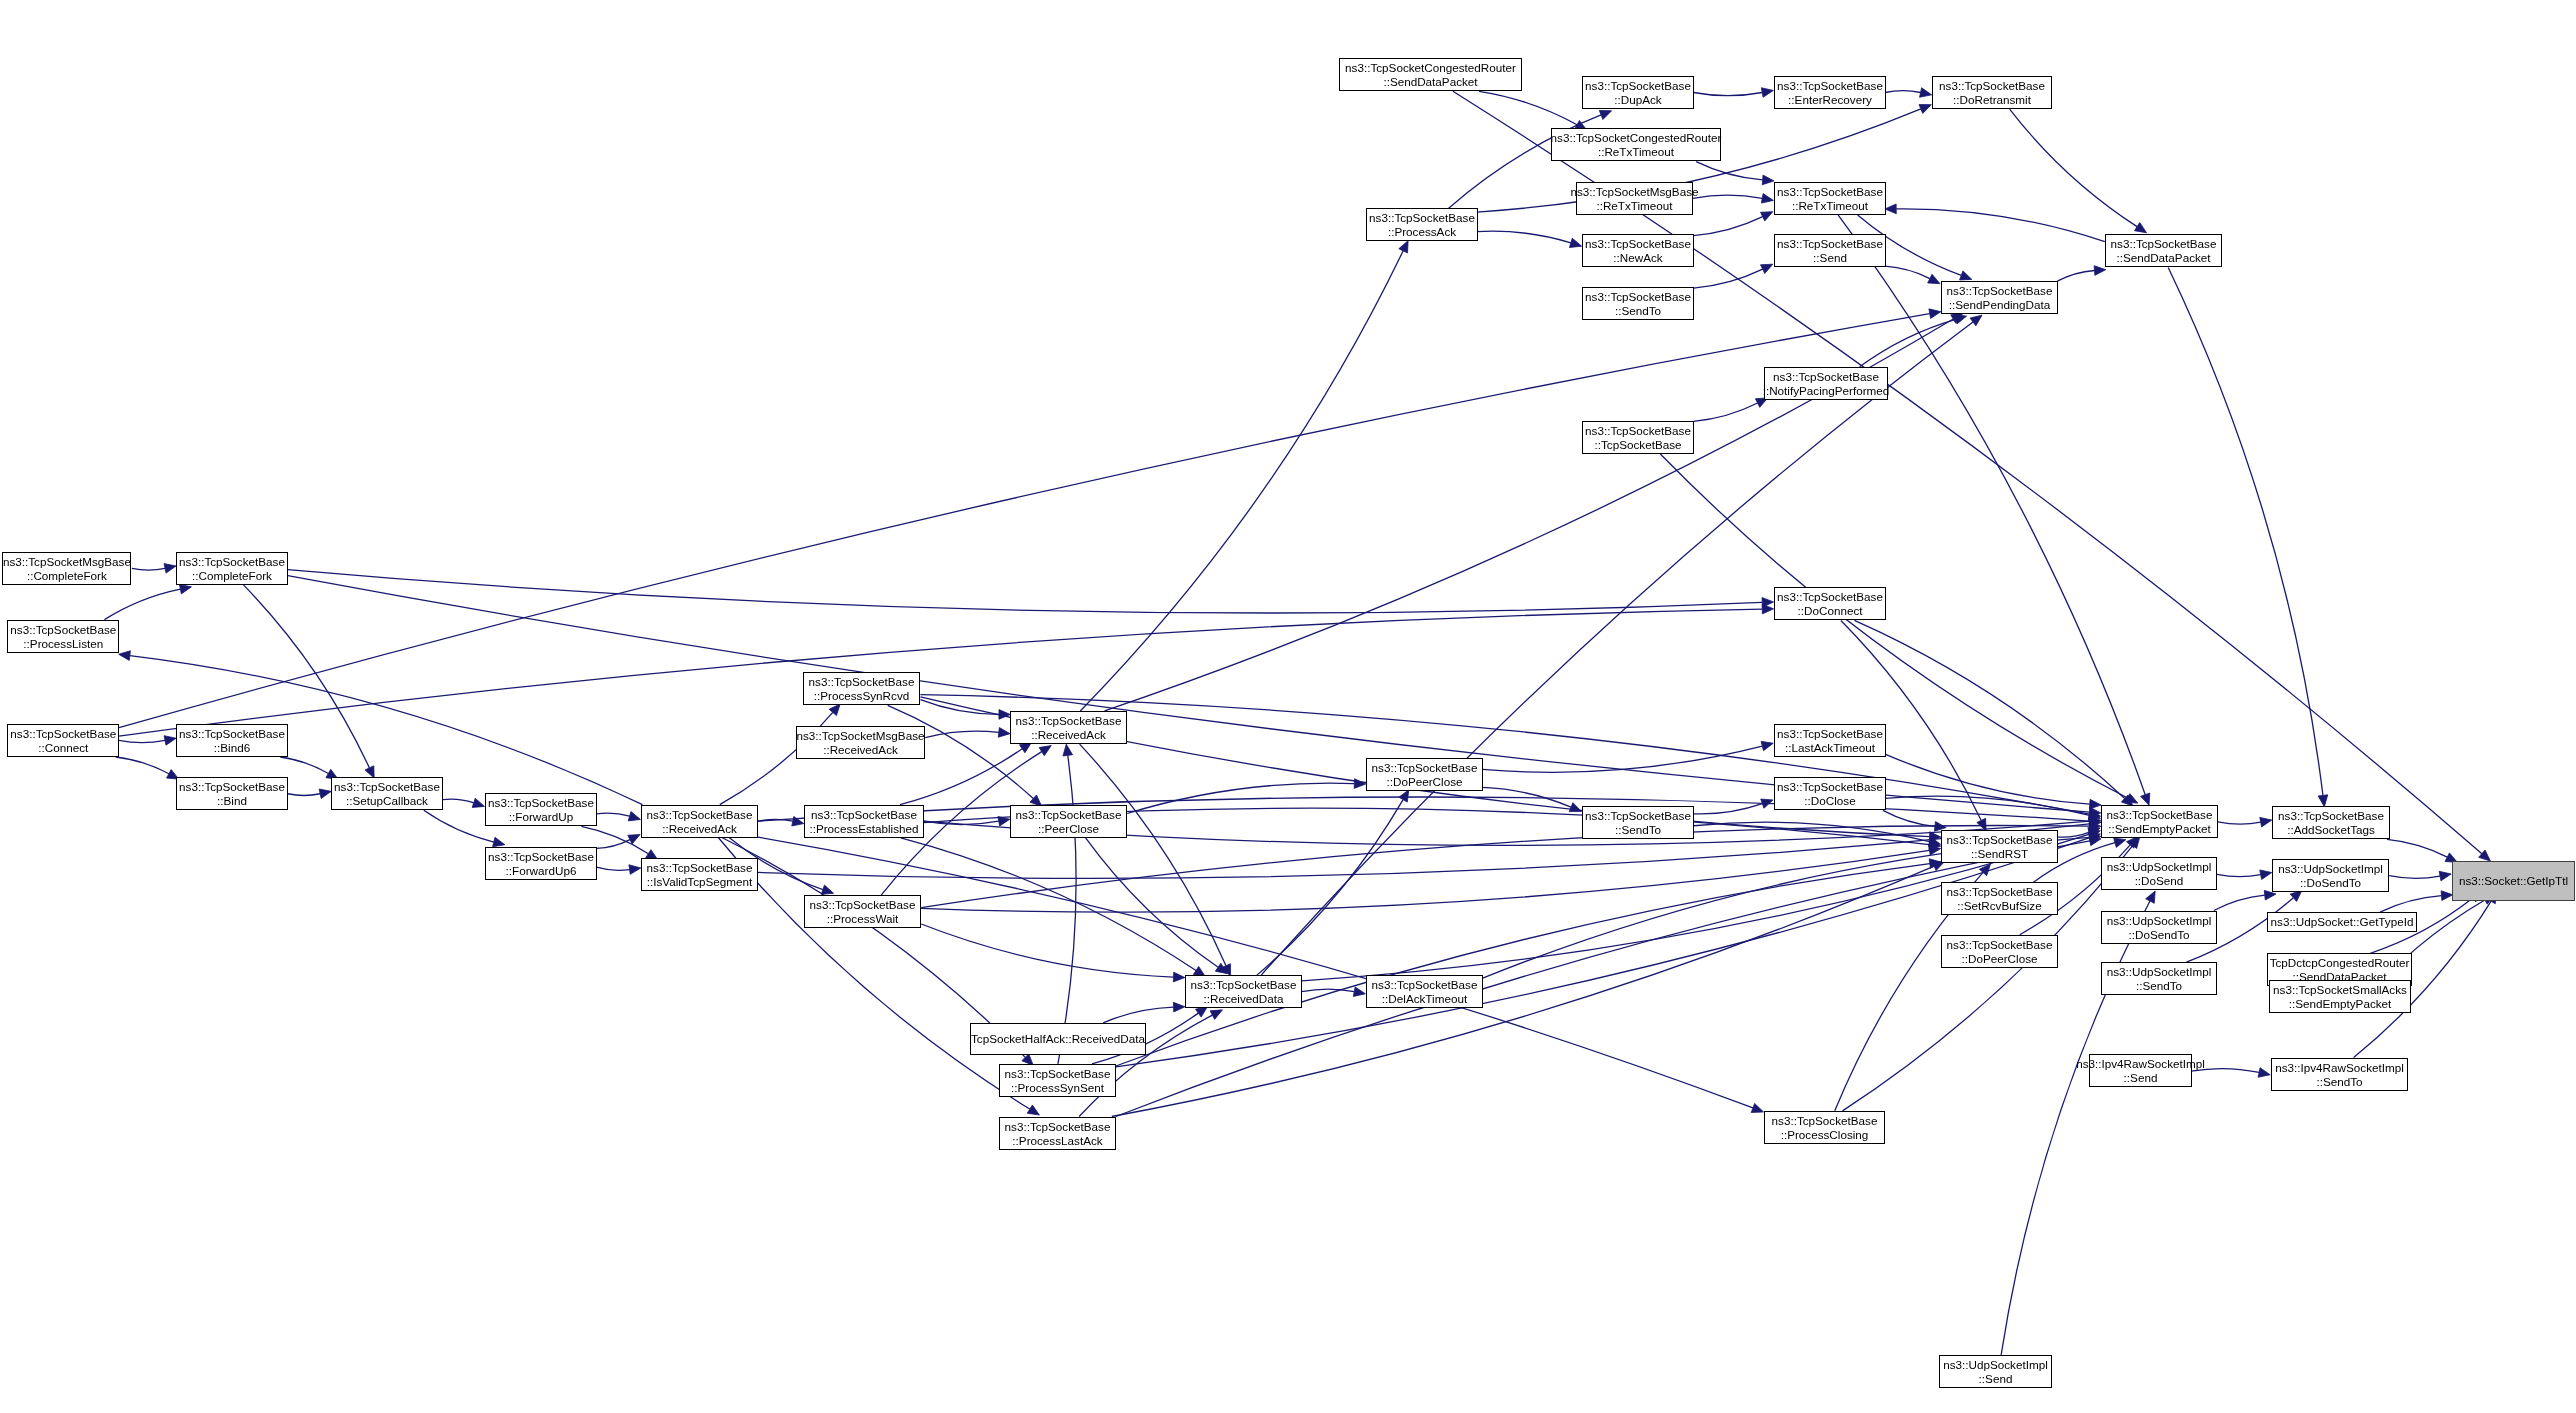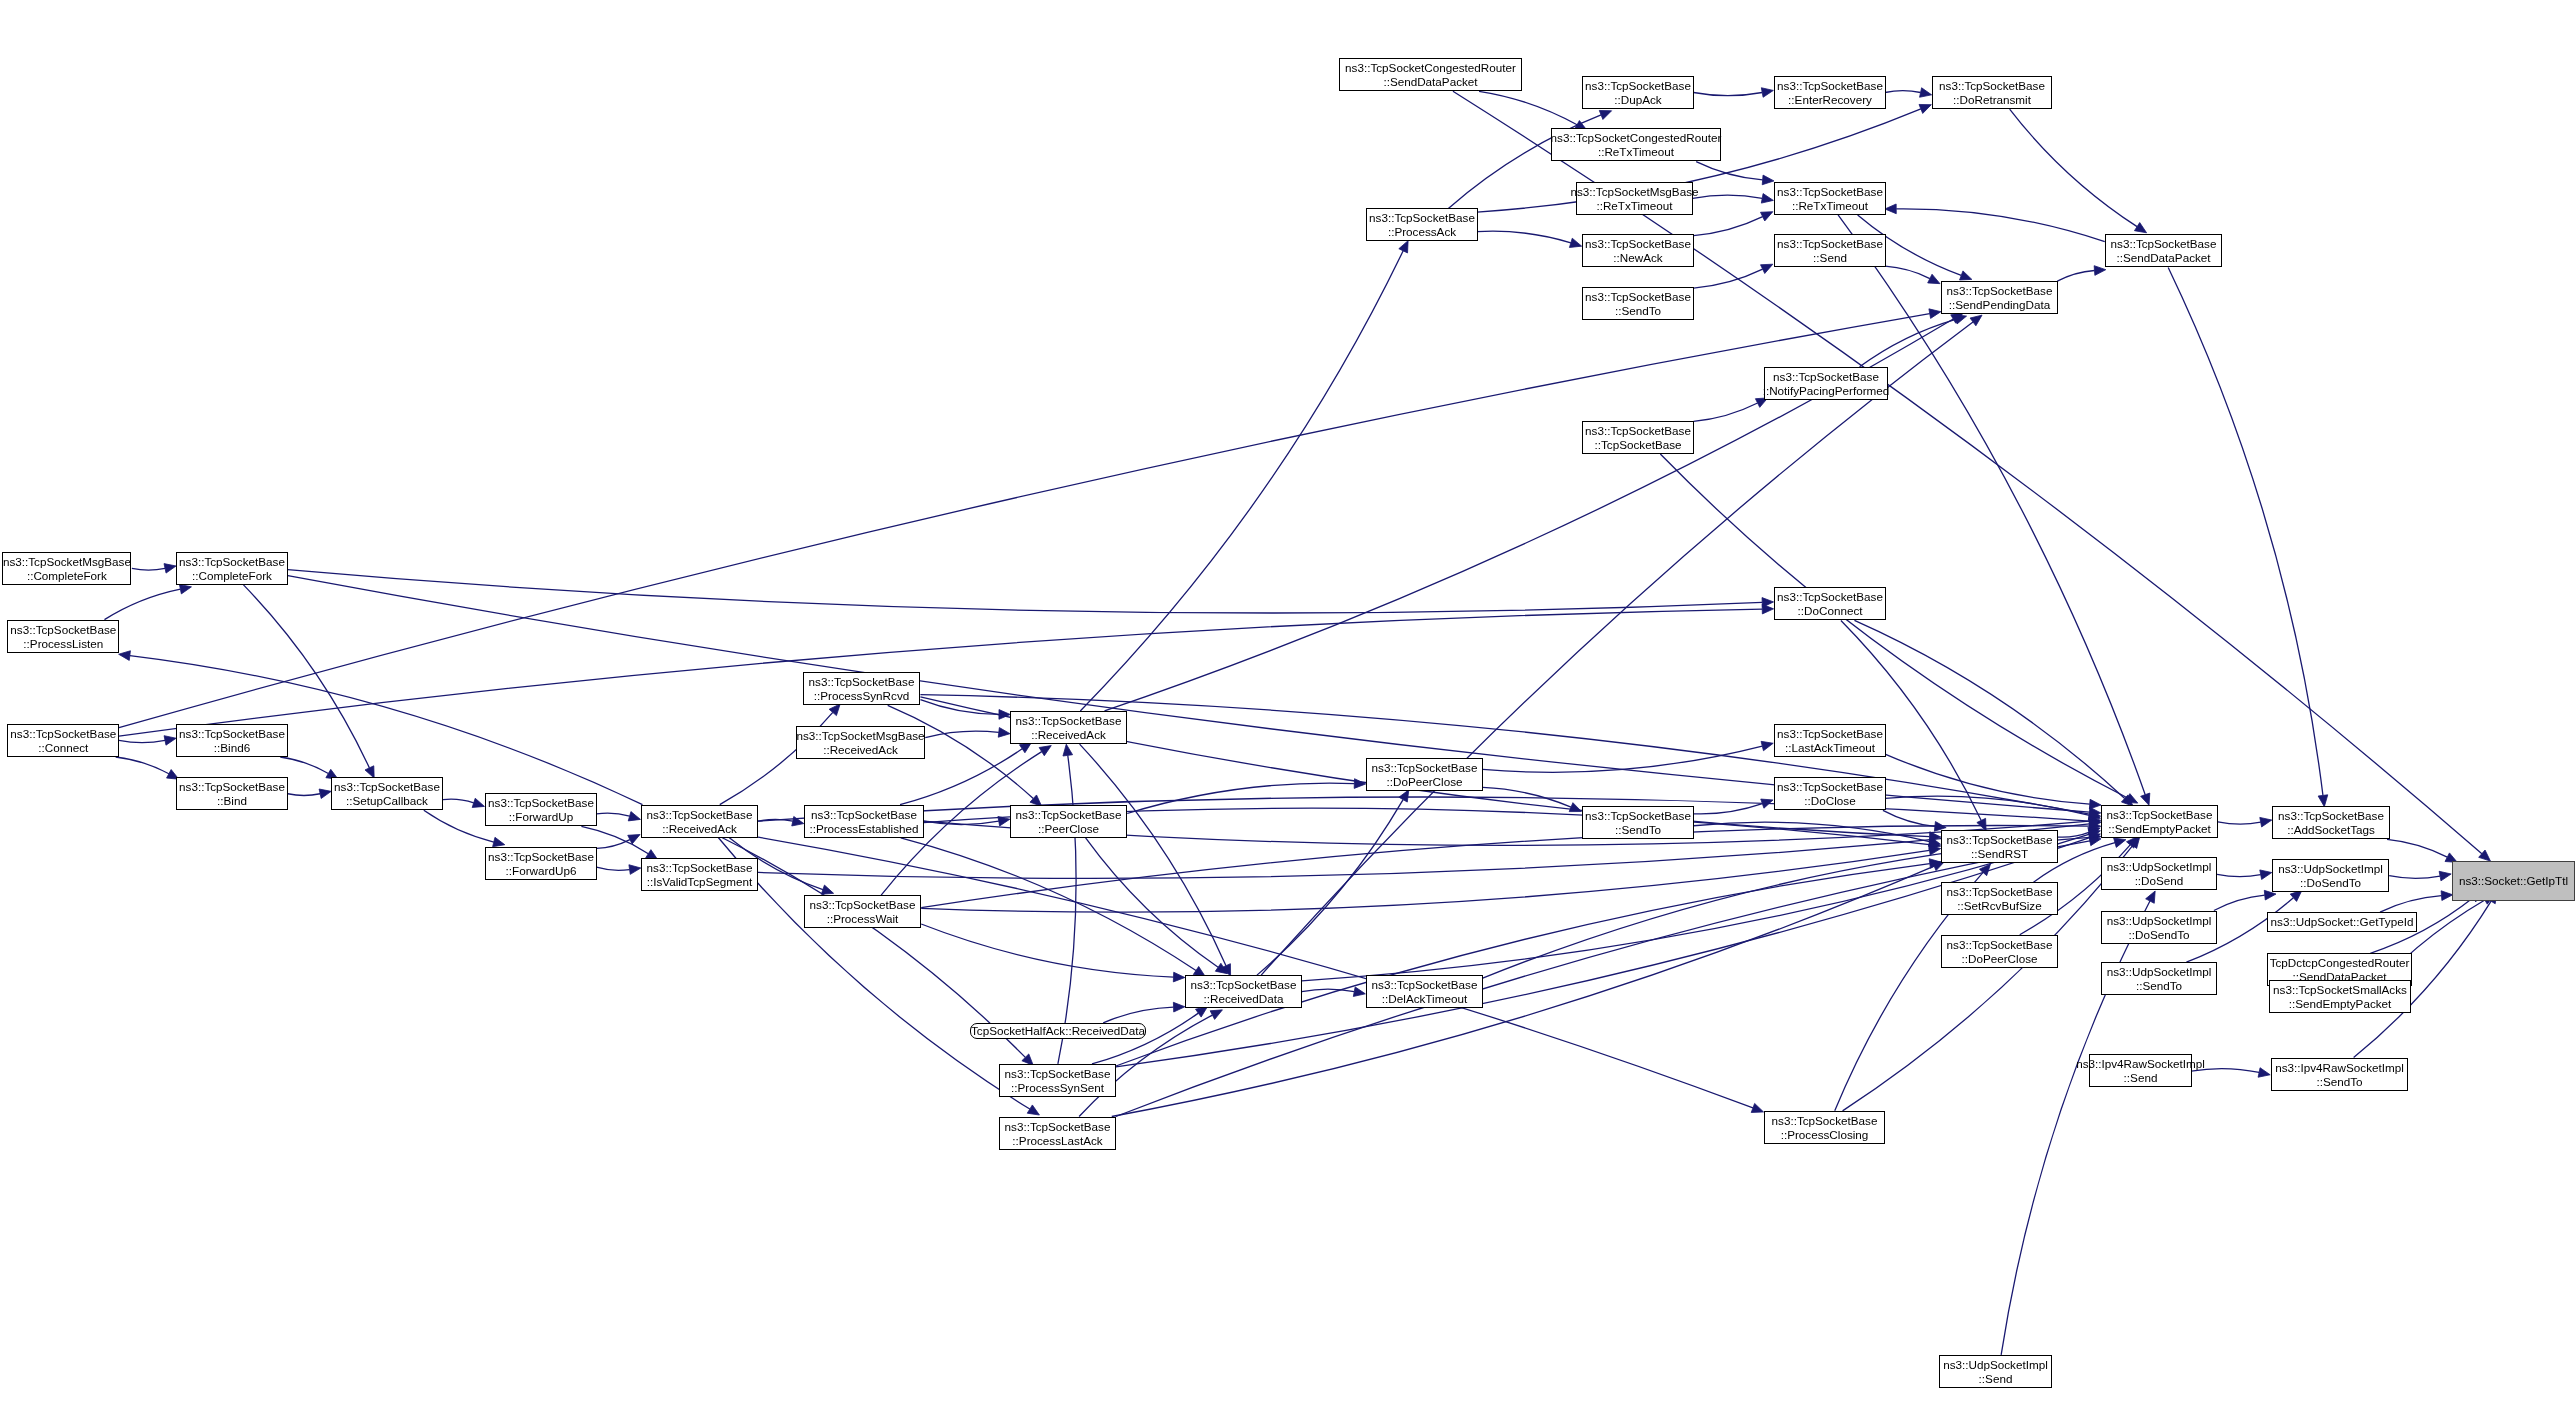--- a/index.html
+++ b/index.html
@@ -393,21 +393,21 @@
         <span>::ReceivedAck</span>
       </div>
       <div class="node" style="left: 1010px; top: 805px; width: 117px; height: 33px;">
         <span>ns3::TcpSocketBase</span>
         <span>::PeerClose</span>
       </div>
       <div class="node" style="left: 1185px; top: 975px; width: 117px; height: 33px;">
         <span>ns3::TcpSocketBase</span>
         <span>::ReceivedData</span>
       </div>
-      <div class="node" style="left: 970px; top: 1023px; width: 176px; height: 16px; border-radius: 7px;">
+      <div class="node" style="left: 970px; top: 1023px; width: 176px; height: 32px;">
         <span>TcpSocketHalfAck::ReceivedData</span>
       </div>
       <div class="node" style="left: 999px; top: 1064px; width: 117px; height: 33px;">
         <span>ns3::TcpSocketBase</span>
         <span>::ProcessSynSent</span>
       </div>
       <div class="node" style="left: 999px; top: 1117px; width: 117px; height: 33px;">
         <span>ns3::TcpSocketBase</span>
         <span>::ProcessLastAck</span>
       </div>

